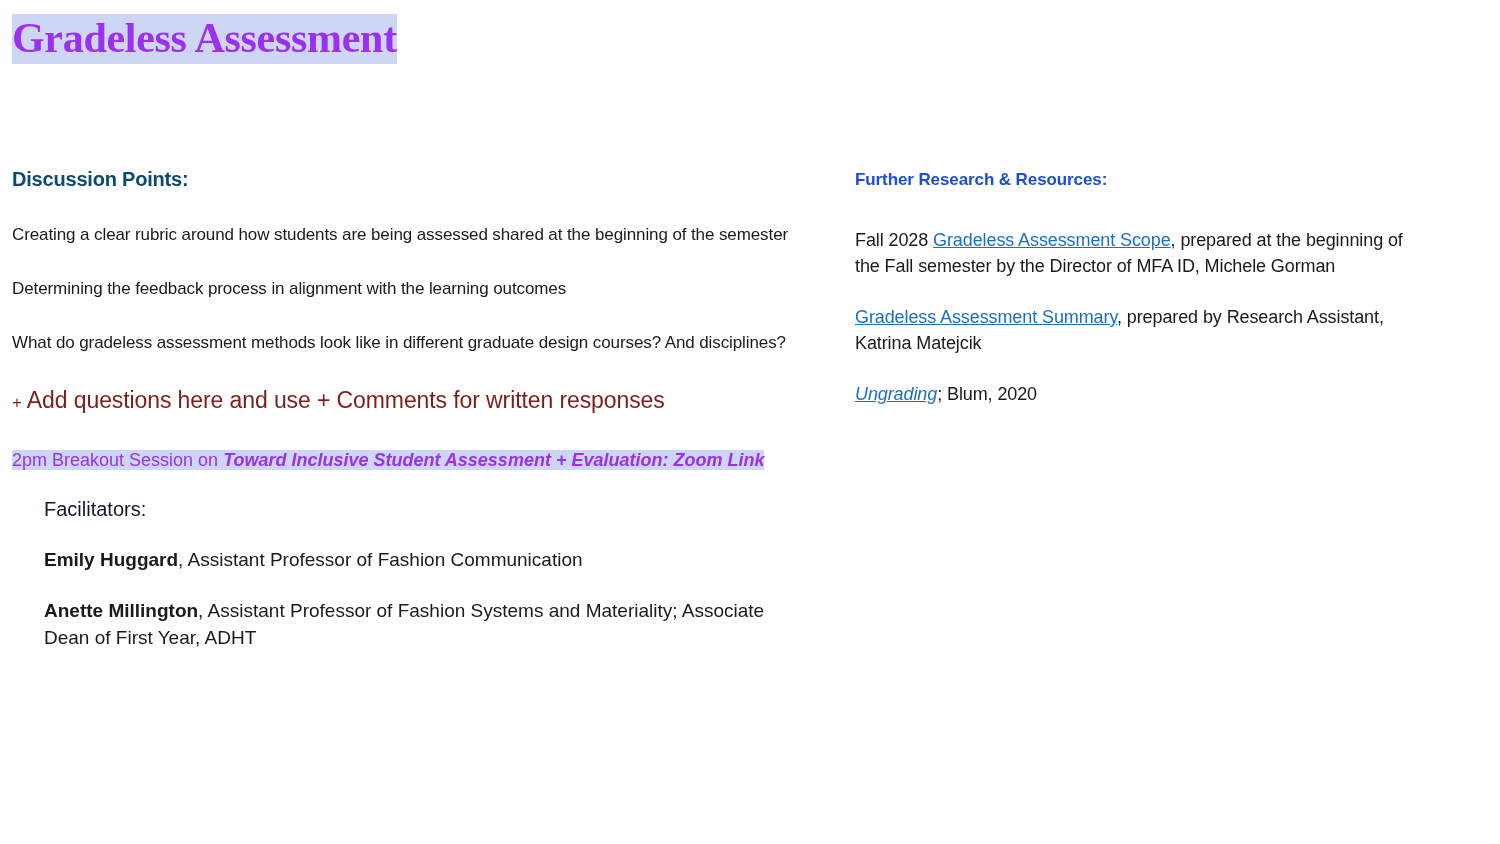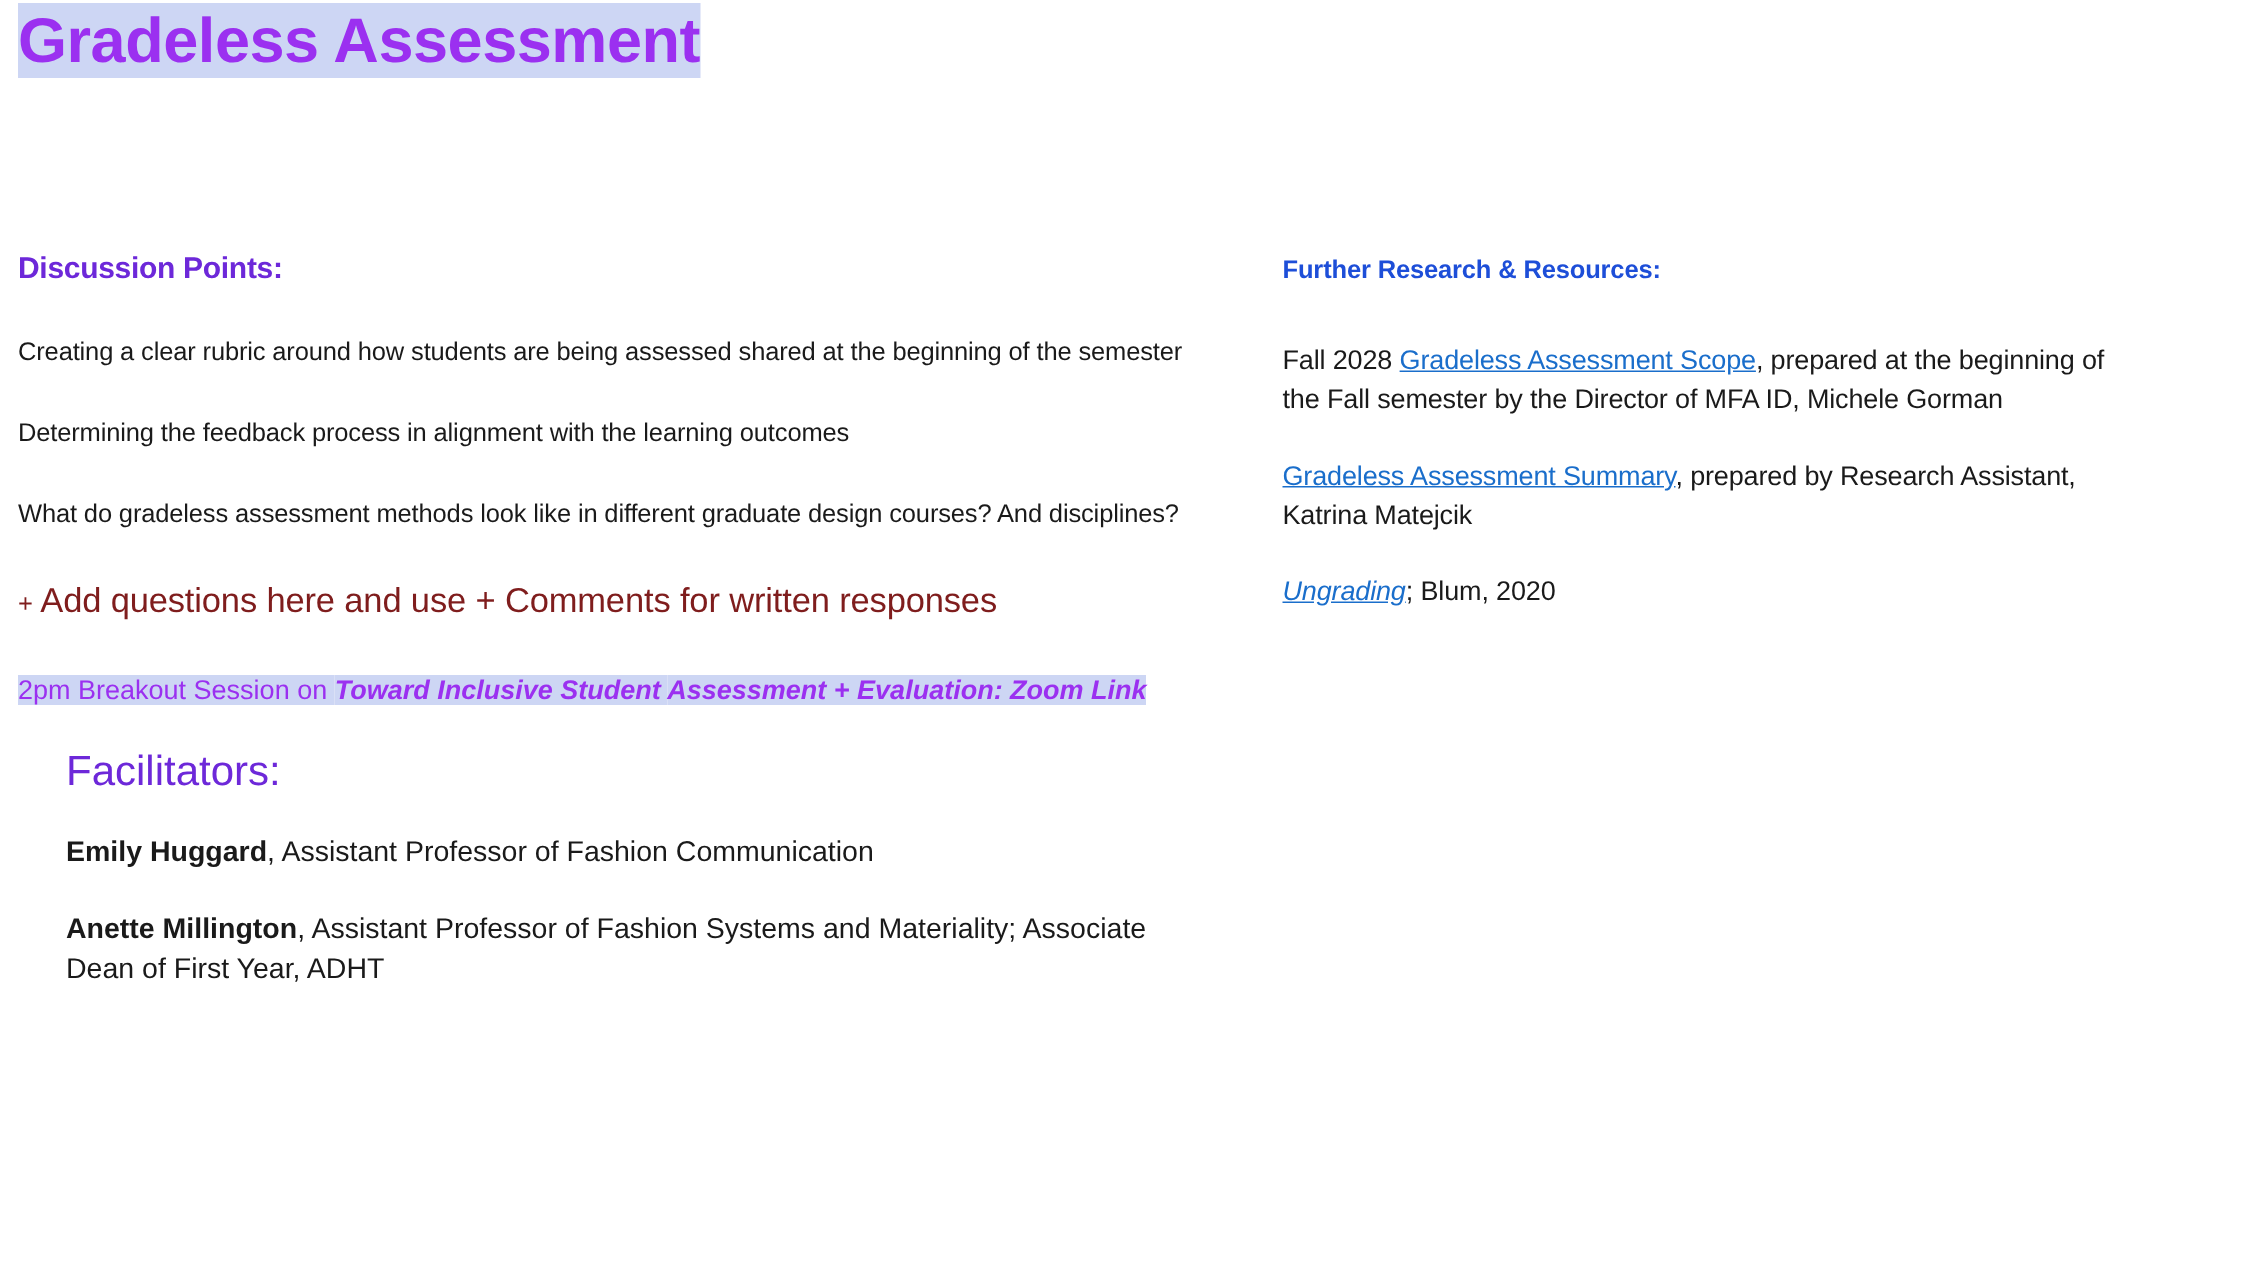--- a/index.html
+++ b/index.html
@@ -20,22 +20,23 @@
     position: absolute;
     left: 0; top: 0;
     width: 1500px;
     height: 844px;
   }
 
   
   .title-block {
     position: absolute;
     left: 12px;
-    top: 2px;
+    top: 14px;
     width: 900px;
+    font-family: Liberation Serif, serif;
   }
   .title-main {
     display: inline-block;
     font-size: 42px;
     font-weight: bold;
     color: #9b30f0;
     background: #cdd6f4;
     line-height: 1.18;
     letter-spacing: -0.3px;
   }
@@ -52,21 +53,21 @@
   
   .left-col {
     position: absolute;
     left: 12px;
     top: 168px;
     width: 790px;
   }
   .section-head {
     font-size: 20px;
     font-weight: bold;
-    color: #6d28d9;
+    color: #0c4a6e;
     margin: 0 0 32px 0;
     letter-spacing: -0.2px;
   }
   .para {
     font-size: 17px;
     line-height: 1.42;
     color: #1a1a1a;
     margin: 0 0 30px 0;
     letter-spacing: -0.1px;
   }
@@ -90,22 +91,22 @@
     color: #9b30f0;
   }
   .breakout .bi {
     font-weight: bold;
     font-style: italic;
   }
   .facilitators {
     margin-left: 32px;
   }
   .fac-head {
-    font-size: 28px;
-    color: #6d28d9;
+    font-size: 20px;
+    color: #0f172a;
     margin: 0 0 26px 0;
   }
   .fac-row {
     font-size: 19px;
     line-height: 1.42;
     color: #1a1a1a;
     margin: 0 0 24px 0;
   }
   .fac-row b {
     font-weight: bold;

